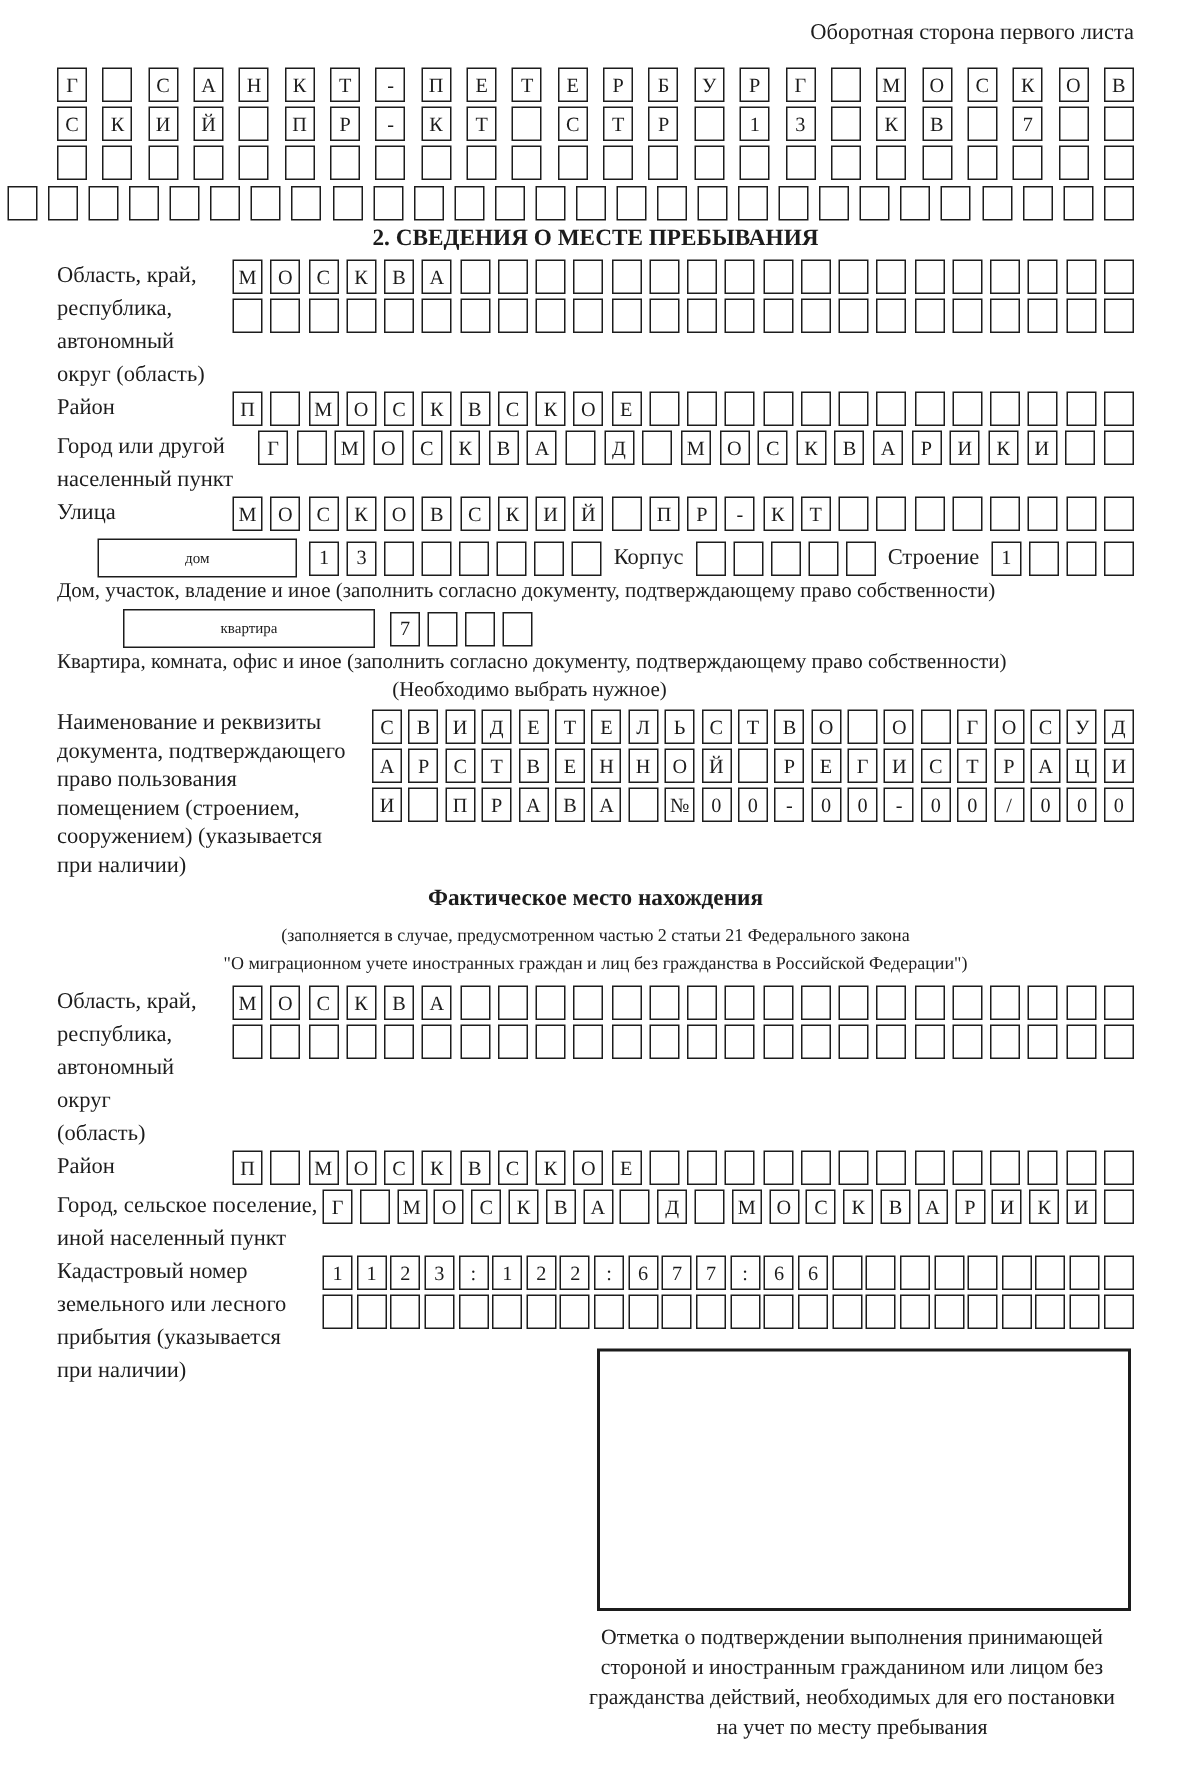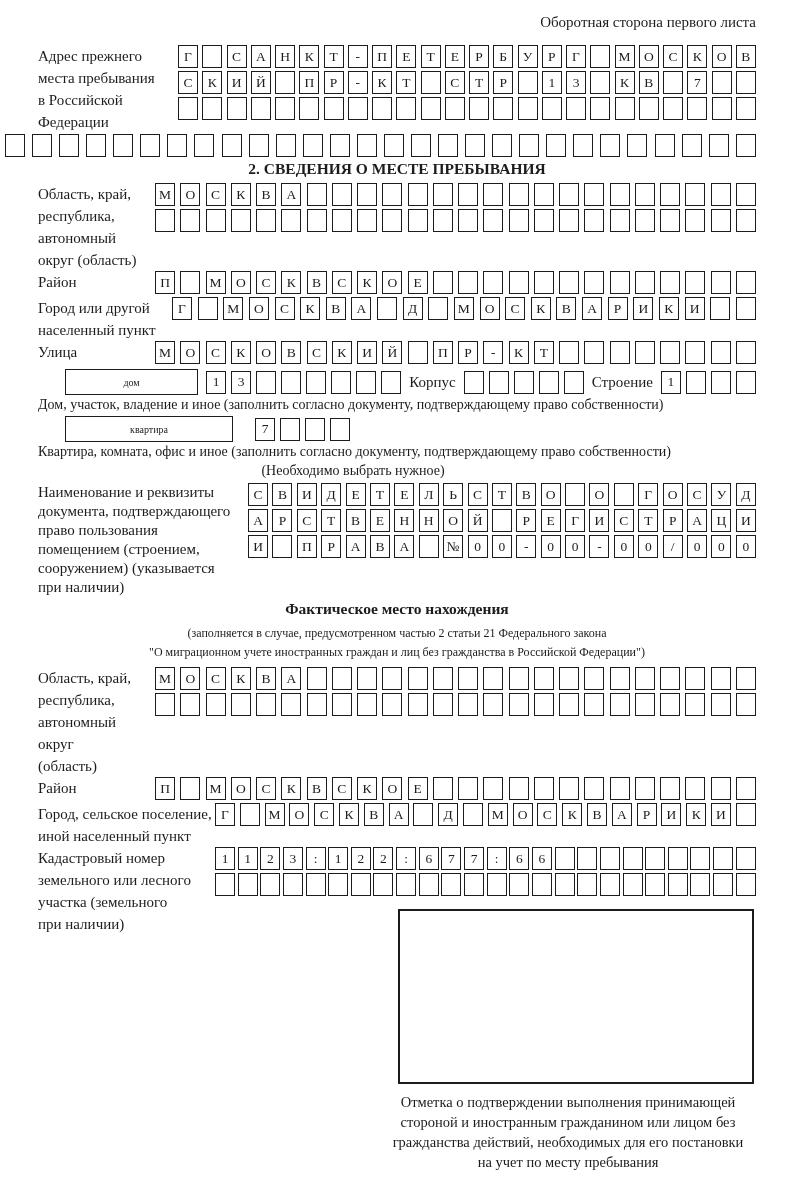--- a/index.html
+++ b/index.html
@@ -35,21 +35,21 @@
   .sec-title { text-align: center; font-weight: bold; font-size: 15.5px; margin: 3px 0 5px; }
 
   .house-row { display: flex; align-items: center; justify-content: space-between;
                margin: 2px 0 2px 27px; }
   .wbox { height: 26px; border: 1.8px solid #1c1c1c;
           display: flex; align-items: center; justify-content: center; font-size: 10px; }
   .dom-box { width: 133px; } .kv-box { width: 168px; }
   .cellgroup { display: flex; gap: 5px; }
   .inline-lbl { font-size: 15px; }
 
-  .apt-row { display: flex; align-items: center; gap: 22px; margin: 2px 0 2px 27px; }
+  .apt-row { display: flex; align-items: center; gap: 10px; margin: 2px 0 2px 44px; }
 
   .stay-row { display: flex; align-items: center; margin-top: 3px; font-size: 15px; }
   .checkbox { width: 21px; height: 24px; border: 1.8px solid #1c1c1c; flex-shrink: 0;
               display: flex; align-items: center; justify-content: center;
               font-size: 14px; margin: 0 11px 0 13px; }
   .choose-note { margin: 2px 0 3px 150px; width: 330px; text-align: center; font-size: 14px; }
 
   .doc-block { margin-top: 4px; }
 
   .fact-title { text-align: center; font-weight: bold; font-size: 15.5px; margin: 3px 0 6px; }
@@ -63,24 +63,20 @@
                 font-size: 14.5px; line-height: 20px; white-space: pre-line; }
 </style>
 </head>
 <body>
 
 <div class="page">
 
   <div class="hdr-note">Оборотная сторона первого листа</div>
 
   <div class="frow" style="margin-top:14px;">
-    <div class="flabel w140">Адрес прежнего
-места пребывания
-в Российской
-Федерации</div>
     <div class="rows">
       <div class="cells">
           <span class="cell">Г</span>
           <span class="cell"></span>
           <span class="cell">С</span>
           <span class="cell">А</span>
           <span class="cell">Н</span>
           <span class="cell">К</span>
           <span class="cell">Т</span>
           <span class="cell">-</span>
@@ -594,21 +590,21 @@
           <span class="cell">К</span>
           <span class="cell">И</span>
           <span class="cell"></span>
         </div>
       </div>
   </div>
 
   <div class="frow cadastral-row">
     <div class="flabel w177">Кадастровый номер
 земельного или лесного
-участка (земельного
+прибытия (указывается
 при наличии)</div>
     <div class="rows">
       <div class="cells">
           <span class="cell">1</span>
           <span class="cell">1</span>
           <span class="cell">2</span>
           <span class="cell">3</span>
           <span class="cell">:</span>
           <span class="cell">1</span>
           <span class="cell">2</span>

